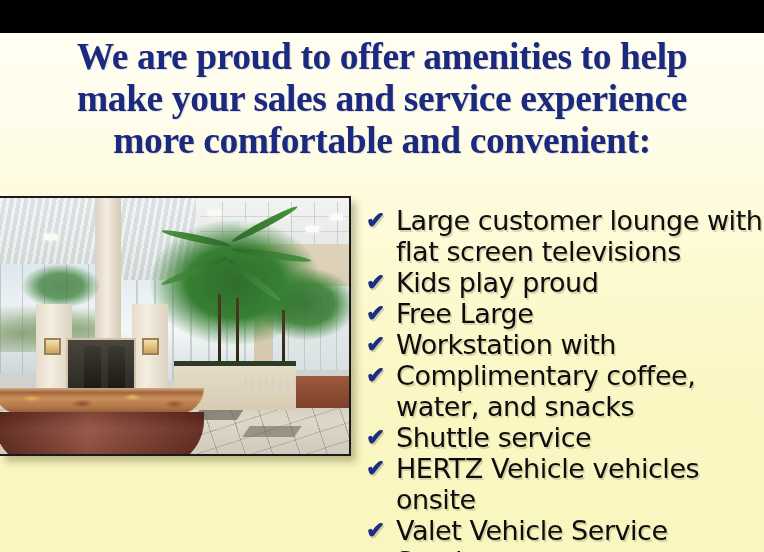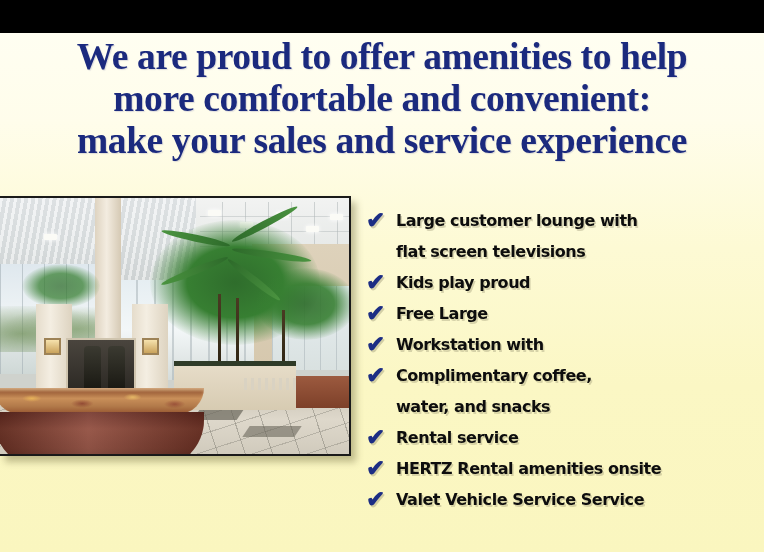--- a/index.html
+++ b/index.html
@@ -238,39 +238,39 @@
     color:#1c2d84;
     font-size:23px;
     line-height:31px;
     font-weight:bold;
     text-shadow:1.5px 1.5px 0 rgba(150,145,110,.40);
   }
   .btext {
     flex:1 1 auto;
     color:#0d0d0d;
     font-family:"DejaVu Sans", sans-serif;
-    font-size:16px;
+    font-size:27px;
     line-height:31px;
-    font-weight:700;
+    font-weight:400;
     letter-spacing:-0.45px;
     text-shadow:1.5px 1.5px 0 rgba(155,150,115,.38);
     white-space:pre-line;
   }
 </style>
 </head>
 <body>
 
 <div id="slide">
 
   <div id="top-band"></div>
 
   <div id="heading">
     <span class="hl l1">We are proud to offer amenities to help</span>
+    <span class="hl l2">make your sales and service experience</span>
     <span class="hl l3">more comfortable and convenient:</span>
-    <span class="hl l2">make your sales and service experience</span>
   </div>
 
   <div id="photo-wrap">
     <div id="photo">
 
       <div class="ceiling"></div>
       <div class="ceil-right"></div>
       <div class="ceil-grid"></div>
       <div class="downlight" style="left:208px;top:12px;"></div>
       <div class="downlight" style="left:240px;top:24px;"></div>
@@ -352,26 +352,26 @@
     </div>
 
     <div class="bullet">
       <span class="check">✔</span>
       <span class="btext">Complimentary coffee,
 water, and snacks</span>
     </div>
 
     <div class="bullet">
       <span class="check">✔</span>
-      <span class="btext">Rental service</span>
-    </div>
-
-    <div class="bullet">
-      <span class="check">✔</span>
-      <span class="btext">HERTZ Rental amenities onsite</span>
+      <span class="btext">Shuttle service</span>
+    </div>
+
+    <div class="bullet">
+      <span class="check">✔</span>
+      <span class="btext">HERTZ Vehicle vehicles onsite</span>
     </div>
 
     <div class="bullet">
       <span class="check">✔</span>
       <span class="btext">Valet Vehicle Service Service</span>
     </div>
 
   </div>
 
 </div>

